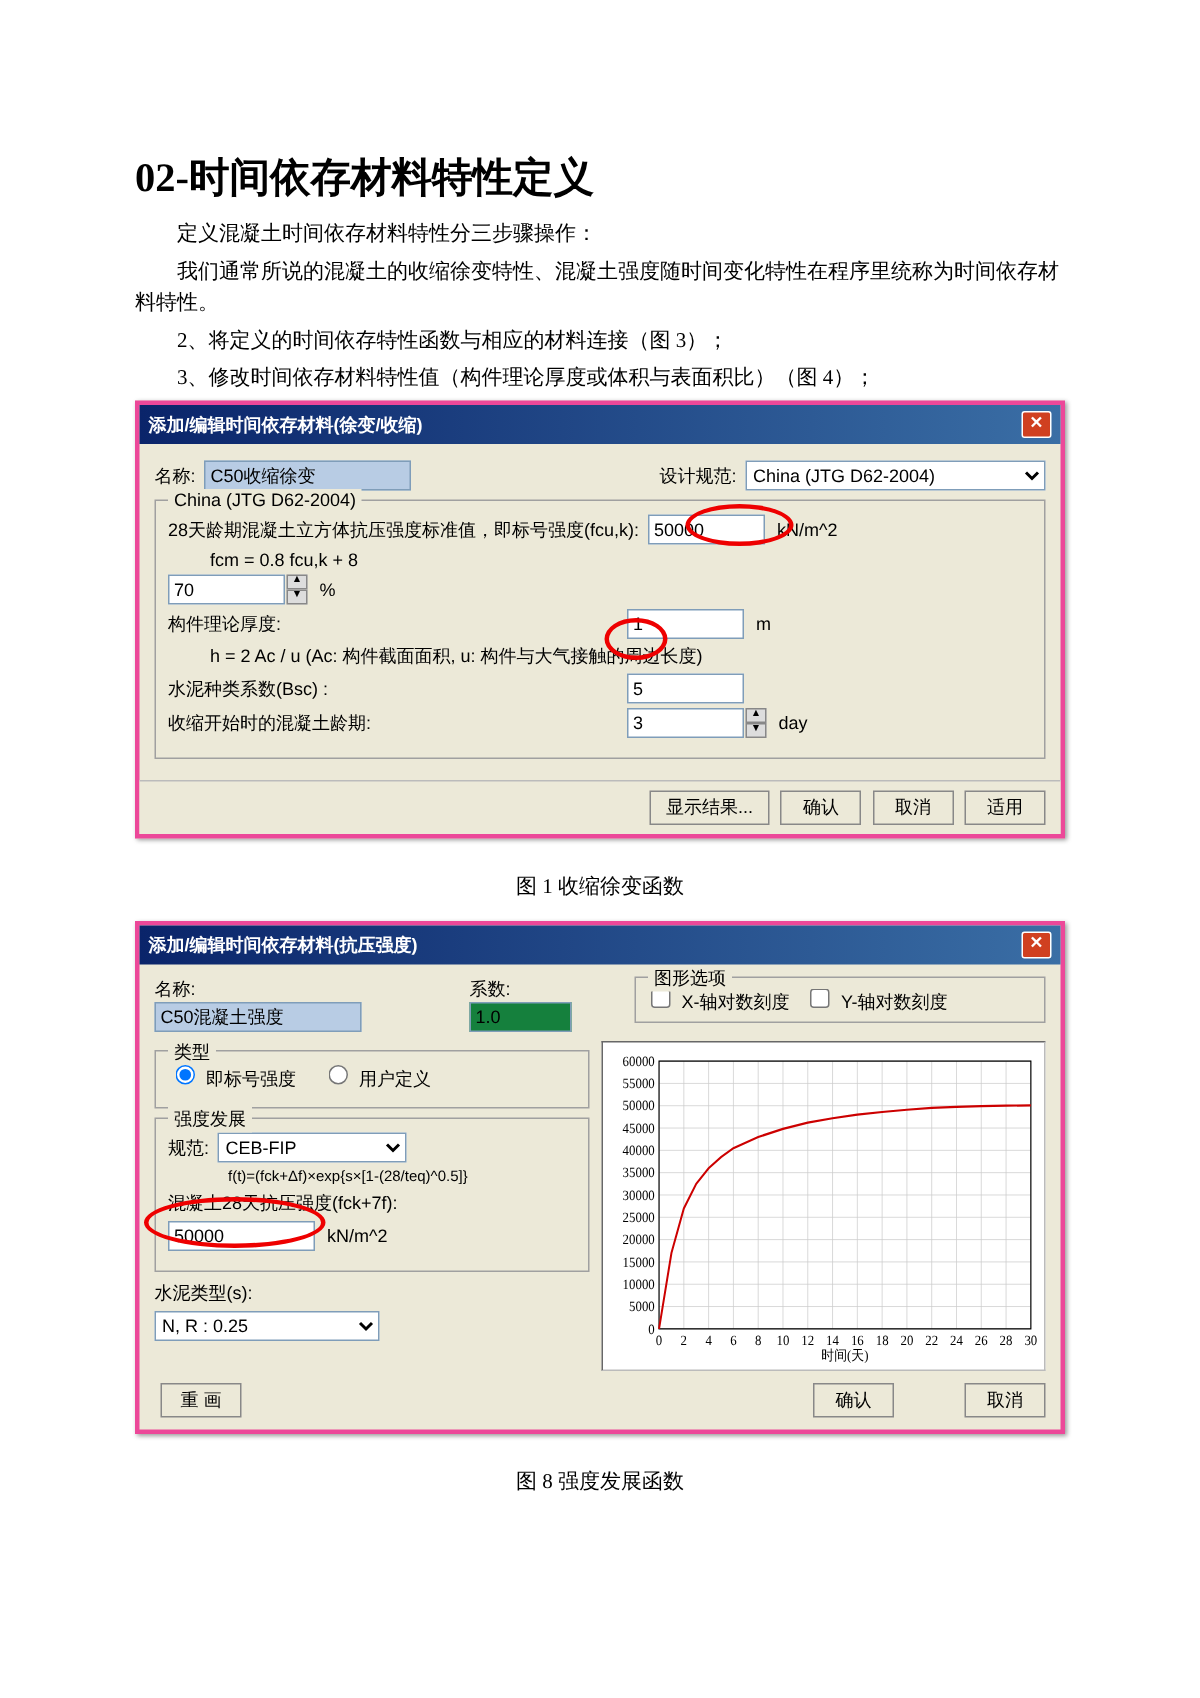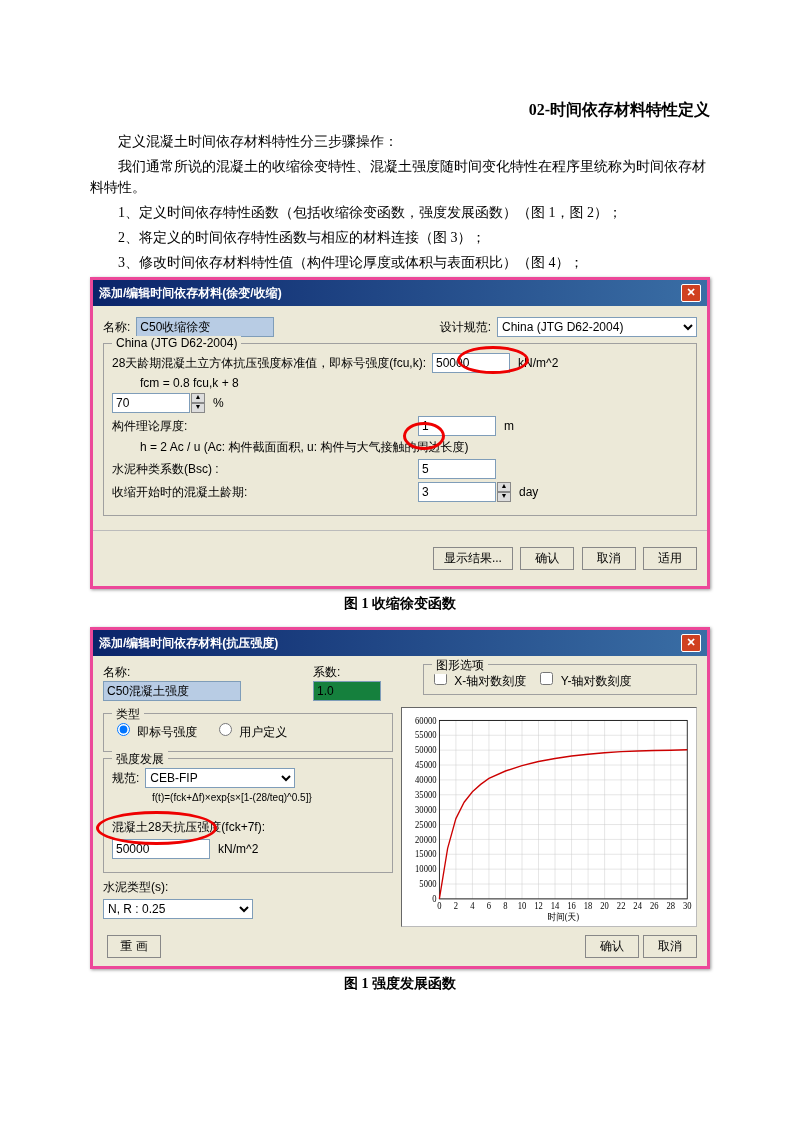--- a/index.html
+++ b/index.html
@@ -1,51 +1,50 @@
 <!DOCTYPE html>
 <html><head>
 <meta charset="utf-8">
 <style>
 body { margin:0; font-family:"SimSun","宋体",serif; background:#fff; color:#000; font-size:14px; }
 .page { width:800px; margin:0 auto; padding:100px 90px 40px 90px; box-sizing:border-box; }
-h1 { font-size:16px; text-align:right; margin:0 0 10px 0; font-weight:bold; }
+h1 { font-size:27px; text-align:left; margin:0 0 10px 0; font-weight:bold; }
 .para { text-indent:2em; margin:4px 0; line-height:1.5; }
 .list { margin:4px 0 4px 2em; line-height:1.5; }
-.caption { text-align:center; margin:6px 0 14px 0;font-weight:bold; }
+.caption { text-align:center; margin:23px 0 14px 0; }
 .dialog { border:3px solid #ec4899; background:#ece9d8; margin:4px 0; box-shadow:1px 1px 3px rgba(0,0,0,0.4); font-family:"Tahoma","SimSun",sans-serif; font-size:12px; }
 .titlebar { background:linear-gradient(to right,#0a246a,#3a6ea5); color:#fff; padding:4px 6px; font-weight:bold; display:flex; justify-content:space-between; align-items:center; font-size:12px; }
 .closebtn { width:18px; height:16px; background:#d04020; color:#fff; text-align:center; line-height:14px; font-size:11px; border:1px solid #fff; border-radius:2px; cursor:pointer; }
 .dlgbody { padding:8px 10px 8px 10px; }
 .row { display:flex; align-items:center; margin:3px 0; }
 .lbl { margin-right:6px; white-space:nowrap; }
 .inp { border:1px solid #7f9db9; background:#fff; height:18px; font-size:12px; padding:0 3px; }
 .sel { border:1px solid #7f9db9; background:#fff; height:20px; font-size:12px; }
 .fieldset { border:1px solid #a0a0a0; margin:6px 0; padding:6px 8px 10px 8px; position:relative; }
 .fieldset .legend { position:absolute; top:-8px; left:8px; background:#ece9d8; padding:0 4px; font-size:12px; }
 .indent { margin-left:28px; }
 .unit { margin-left:8px; }
-.btnrow { text-align:right; padding:16px 10px; border-top:1px solid #bbb; background:#ece9d8; }
+.btnrow { text-align:right; padding:6px 10px; border-top:1px solid #bbb; background:#ece9d8; }
 .btn { border:1px solid #888; background:#ece9d8; padding:2px 10px; margin-left:4px; font-size:12px; cursor:pointer; min-width:54px; }
 .spin { display:inline-flex; flex-direction:column; margin-left:1px; }
 .spin span { width:12px; height:8px; border:1px solid #888; background:#ddd; font-size:7px; line-height:6px; text-align:center; cursor:pointer; }
 .redov { position:absolute; border:3px solid #e00; border-radius:50%; pointer-events:none; }
 .d2top { display:flex; gap:10px; }
 .d2col { flex:1; }
 .radio { margin-right:4px; }
 .chartarea { background:#fff; border:1px inset #bbb; padding:4px; height:210px; position:relative; }
 svg text { font-size:9px; fill:#000; font-family:Tahoma; }
 </style>
 </head>
 <body>
 
 <div class="page">
   <h1>02-时间依存材料特性定义</h1>
   <div class="para">定义混凝土时间依存材料特性分三步骤操作：</div>
   <div class="para">我们通常所说的混凝土的收缩徐变特性、混凝土强度随时间变化特性在程序里统称为时间依存材料特性。</div>
-  <div class="list">1、定义时间依存特性函数（包括收缩徐变函数，强度发展函数）（图 1，图 2）；</div>
   <div class="list">2、将定义的时间依存特性函数与相应的材料连接（图 3）；</div>
   <div class="list">3、修改时间依存材料特性值（构件理论厚度或体积与表面积比）（图 4）；</div>
 
   <div class="dialog">
     <div class="titlebar">
       <span>添加/编辑时间依存材料(徐变/收缩)</span>
       <span class="closebtn">✕</span>
     </div>
     <div class="dlgbody" style="position:relative;">
       <div class="row">
@@ -133,23 +132,23 @@
           <div class="fieldset">
             <span class="legend">类型</span>
             <label><input type="radio" name="t2" checked="" class="radio" style=""> <span>即标号强度</span></label>
             &nbsp;&nbsp;&nbsp;
             <label><input type="radio" name="t2" class="radio" style=""> <span>用户定义</span></label>
           </div>
           <div class="fieldset" style="position:relative;">
             <span class="legend">强度发展</span>
             <div class="row">
               <span class="lbl">规范:</span>
-              <select class="sel" style="width:150px;"><option>CEB-FIP</option></select>
+              <select class="sel" style="width:126px;"><option>CEB-FIP</option></select>
             </div>
-            <div style="font-size:10px; margin:4px 0 16px 40px;">f(t)=(fck+Δf)×exp{s×[1-(28/teq)^0.5]}</div>
+            <div style="font-size:10px; margin:4px 0 4px 40px;">f(t)=(fck+Δf)×exp{s×[1-(28/teq)^0.5]}</div>
             <div>混凝土28天抗压强度(fck+7f):</div>
             <div class="row">
               <input class="inp" style="width: 90px;" value="50000">
               <span class="unit">kN/m^2</span>
             </div>
             <div class="redov" style="left:-8px; top:52px; width:115px; height:28px;"></div>
           </div>
           <div class="row" style="margin-top:4px;">
             <span class="lbl">水泥类型(s):</span>
           </div>
@@ -217,22 +216,22 @@
                 <line x1="295" y1="8" x2="295" y2="178" stroke="#ccc" stroke-width="0.5"></line>
                 <text x="295" y="188" text-anchor="middle">30</text>
                 <rect x="35" y="8" width="260" height="170" fill="none" stroke="#000" stroke-width="0.8"></rect>
                 <path d="M35,178L43.666666666666664,129.83333333333334L52.33333333333333,101.5L61,85.91666666666667L69.66666666666666,76L78.33333333333333,68.91666666666666L87,63.249999999999986L104.33333333333333,56.16666666666667L121.66666666666666,51.06666666666666L139,47.099999999999994L156.33333333333331,44.26666666666668L173.66666666666666,42L191,40.29999999999998L208.33333333333331,38.883333333333326L225.66666666666666,37.75L243,37.04166666666666L260.33333333333337,36.616666666666674L277.66666666666663,36.333333333333314L295,36.05000000000001" fill="none" stroke="#c00" stroke-width="1.4"></path>
                 <text x="165" y="198" text-anchor="middle">时间(天)</text>
               </svg>
           </div>
         </div>
       </div>
 
-      <div style="display:flex; margin-top:8px;">
+      <div style="display:flex; margin-top:8px;gap:43px;">
         <button class="btn">重 画</button>
         <span style="flex:1"></span>
         <button class="btn">确认</button>
         <button class="btn">取消</button>
       </div>
     </div>
   </div>
-  <div class="caption">图 1 强度发展函数</div>
+  <div class="caption">图 8 强度发展函数</div>
 </div>
 
 </body></html>

